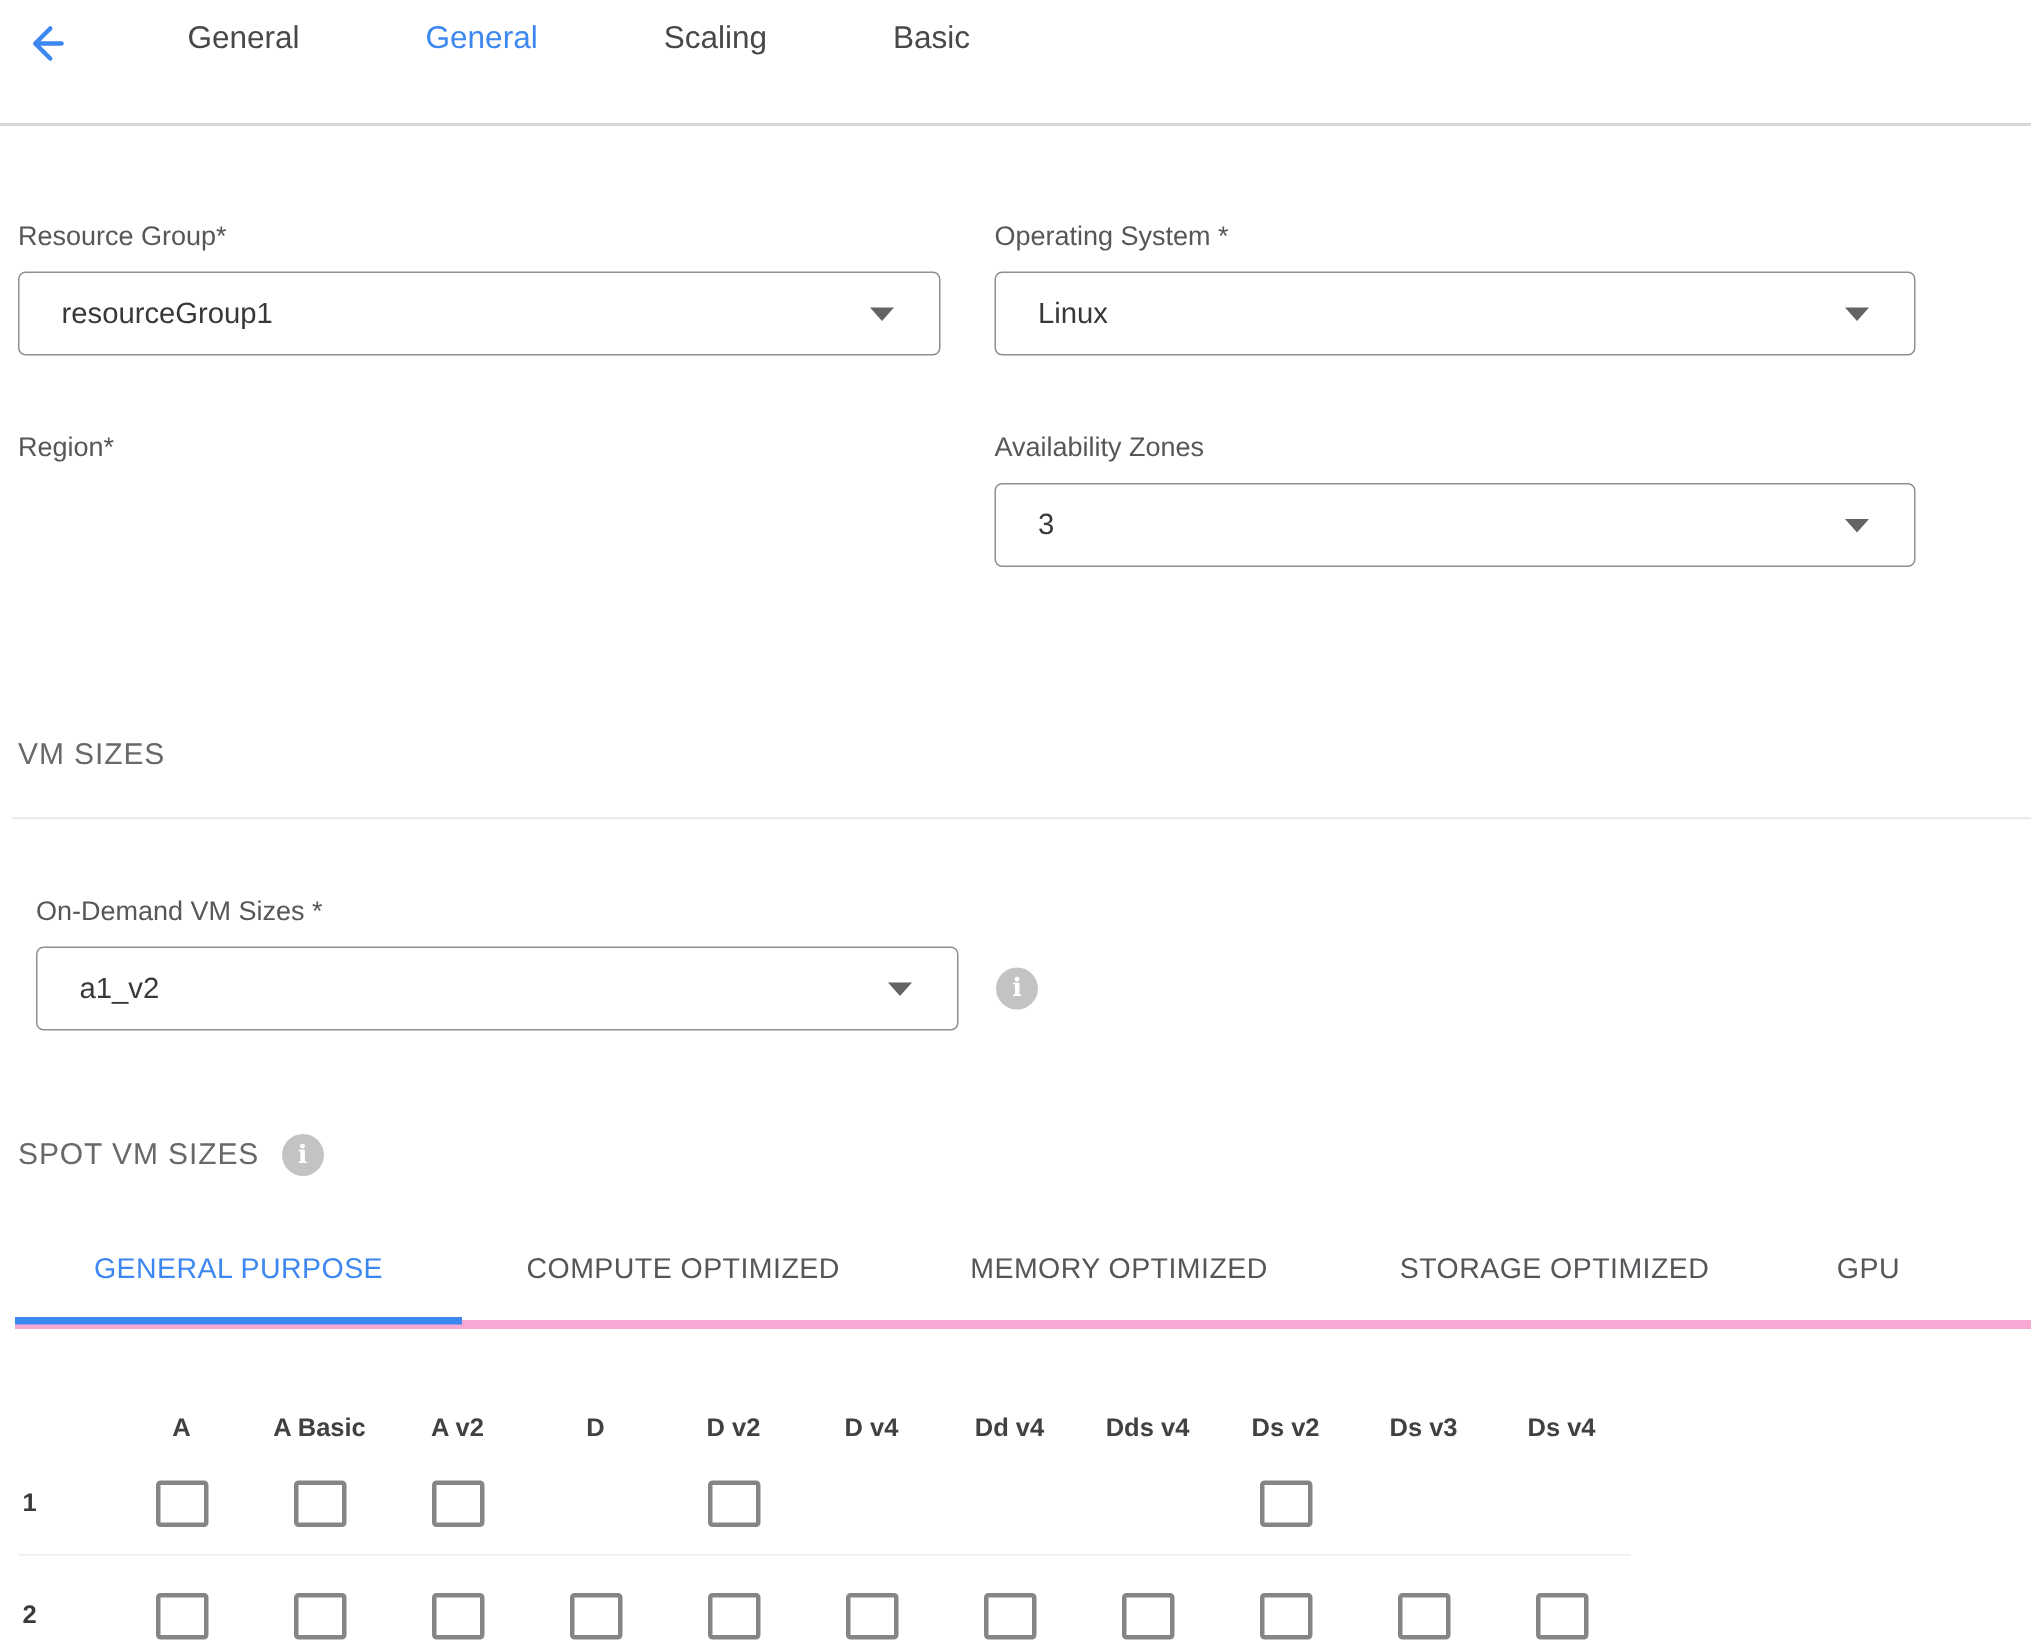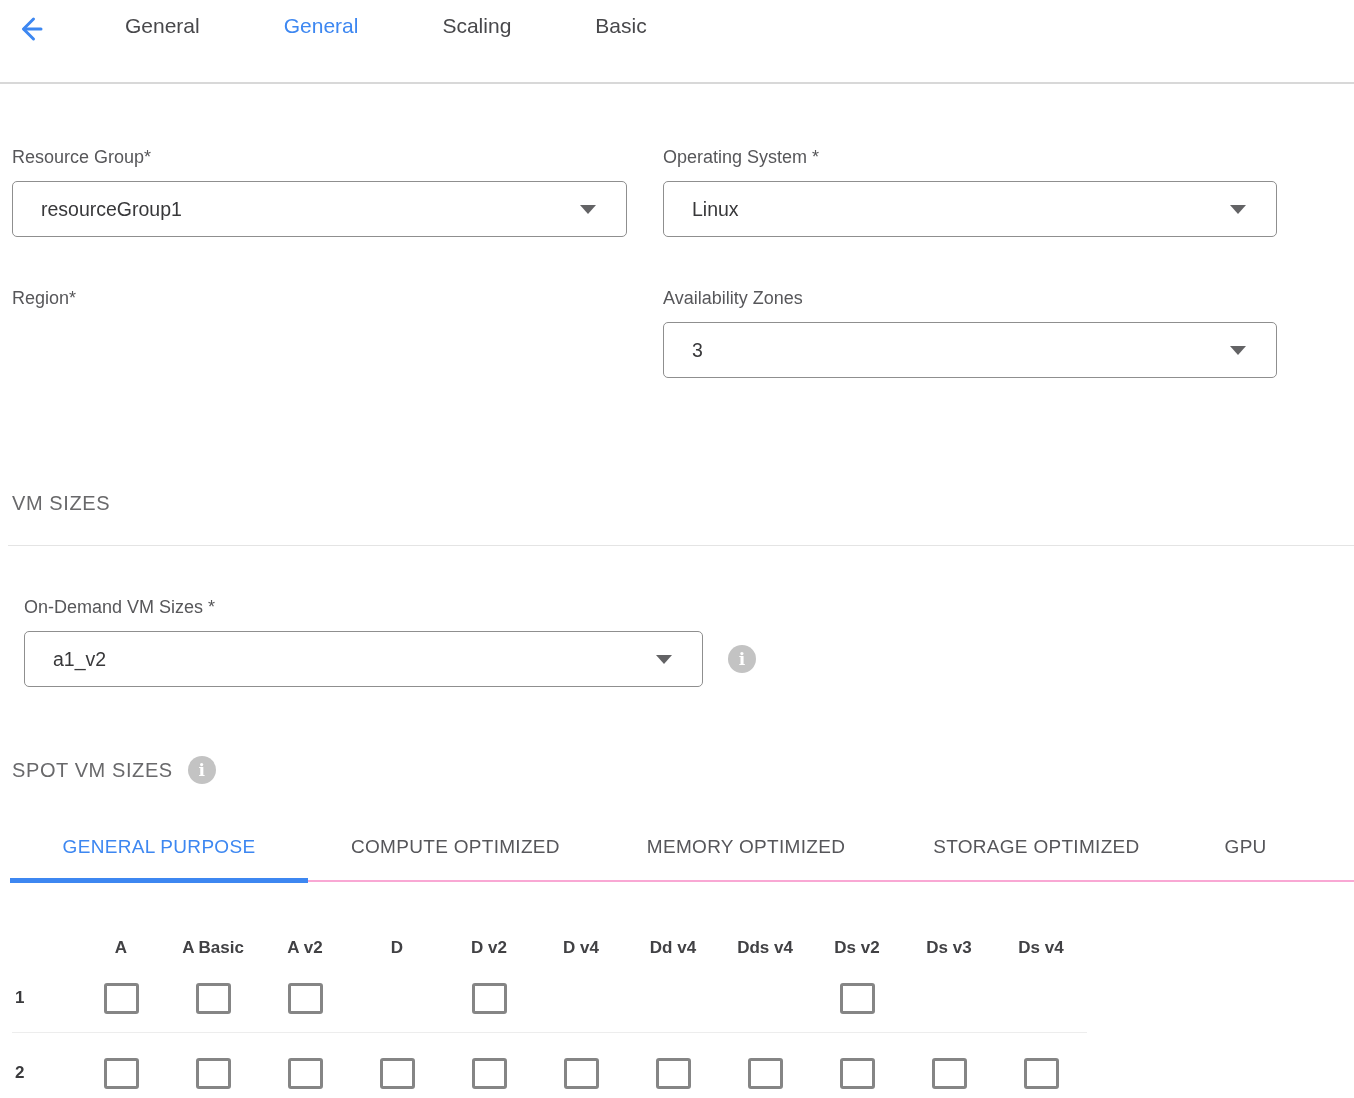--- a/index.html
+++ b/index.html
@@ -31,31 +31,31 @@
   .select-caret { position:absolute; right:30px; top:50%; margin-top:-4px;
     width:0; height:0; border-left:8px solid transparent; border-right:8px solid transparent;
     border-top:9px solid #636365; }
 
   .section-heading { font-size:20px; font-weight:400; color:#69696b; letter-spacing:0.6px; }
   .vm-sizes-heading { margin-top:114px; }
   .section-divider { border:none; border-top:1px solid #e4e4e4; margin:30px -77px 0 -4px; }
 
   .on-demand-group { margin-top:51px;margin-left:12px; }
   .on-demand-row { display:flex; align-items:center; }
-  .on-demand-row .select-box { width:679px; }
+  .on-demand-row .select-box { width:615px; }
   .info-icon { width:28px; height:28px; border-radius:50%; background:#c3c3c3; color:#fff;
     display:inline-flex; align-items:center; justify-content:center; font-size:17px;
     font-weight:bold; font-family:"DejaVu Serif",serif; cursor:pointer; border:none; flex:none; }
   .on-demand-row .info-icon { margin-left:25px; }
 
   .spot-heading-row { margin-top:69px; display:flex; align-items:center; gap:15px; }
 
   
   .spot-tabs { display:flex; margin:30px -77px 0 -2px;
-    border-bottom:2px solid #f9a8d4; }
+    border-bottom:6px solid #f9a8d4; }
   .spot-tab { font-size:19px; color:#56565a; letter-spacing:0.3px; padding:22px 0 22px;
     cursor:pointer; background:none; border:none; font-family:inherit; white-space:nowrap; }
   .spot-tab.t0 { width:298px; text-align:center; position:relative; }
   .spot-tab.t1 { margin-left:43px; }
   .spot-tab.t2 { margin-left:87px; }
   .spot-tab.t3 { margin-left:88px; }
   .spot-tab.t4 { margin-left:85px; }
   .spot-tab.active { color:#3d87f1; }
   .spot-tab.active::after { content:""; position:absolute; left:0; right:0; bottom:-3px;
     height:5px; background:#3d87f1; }

